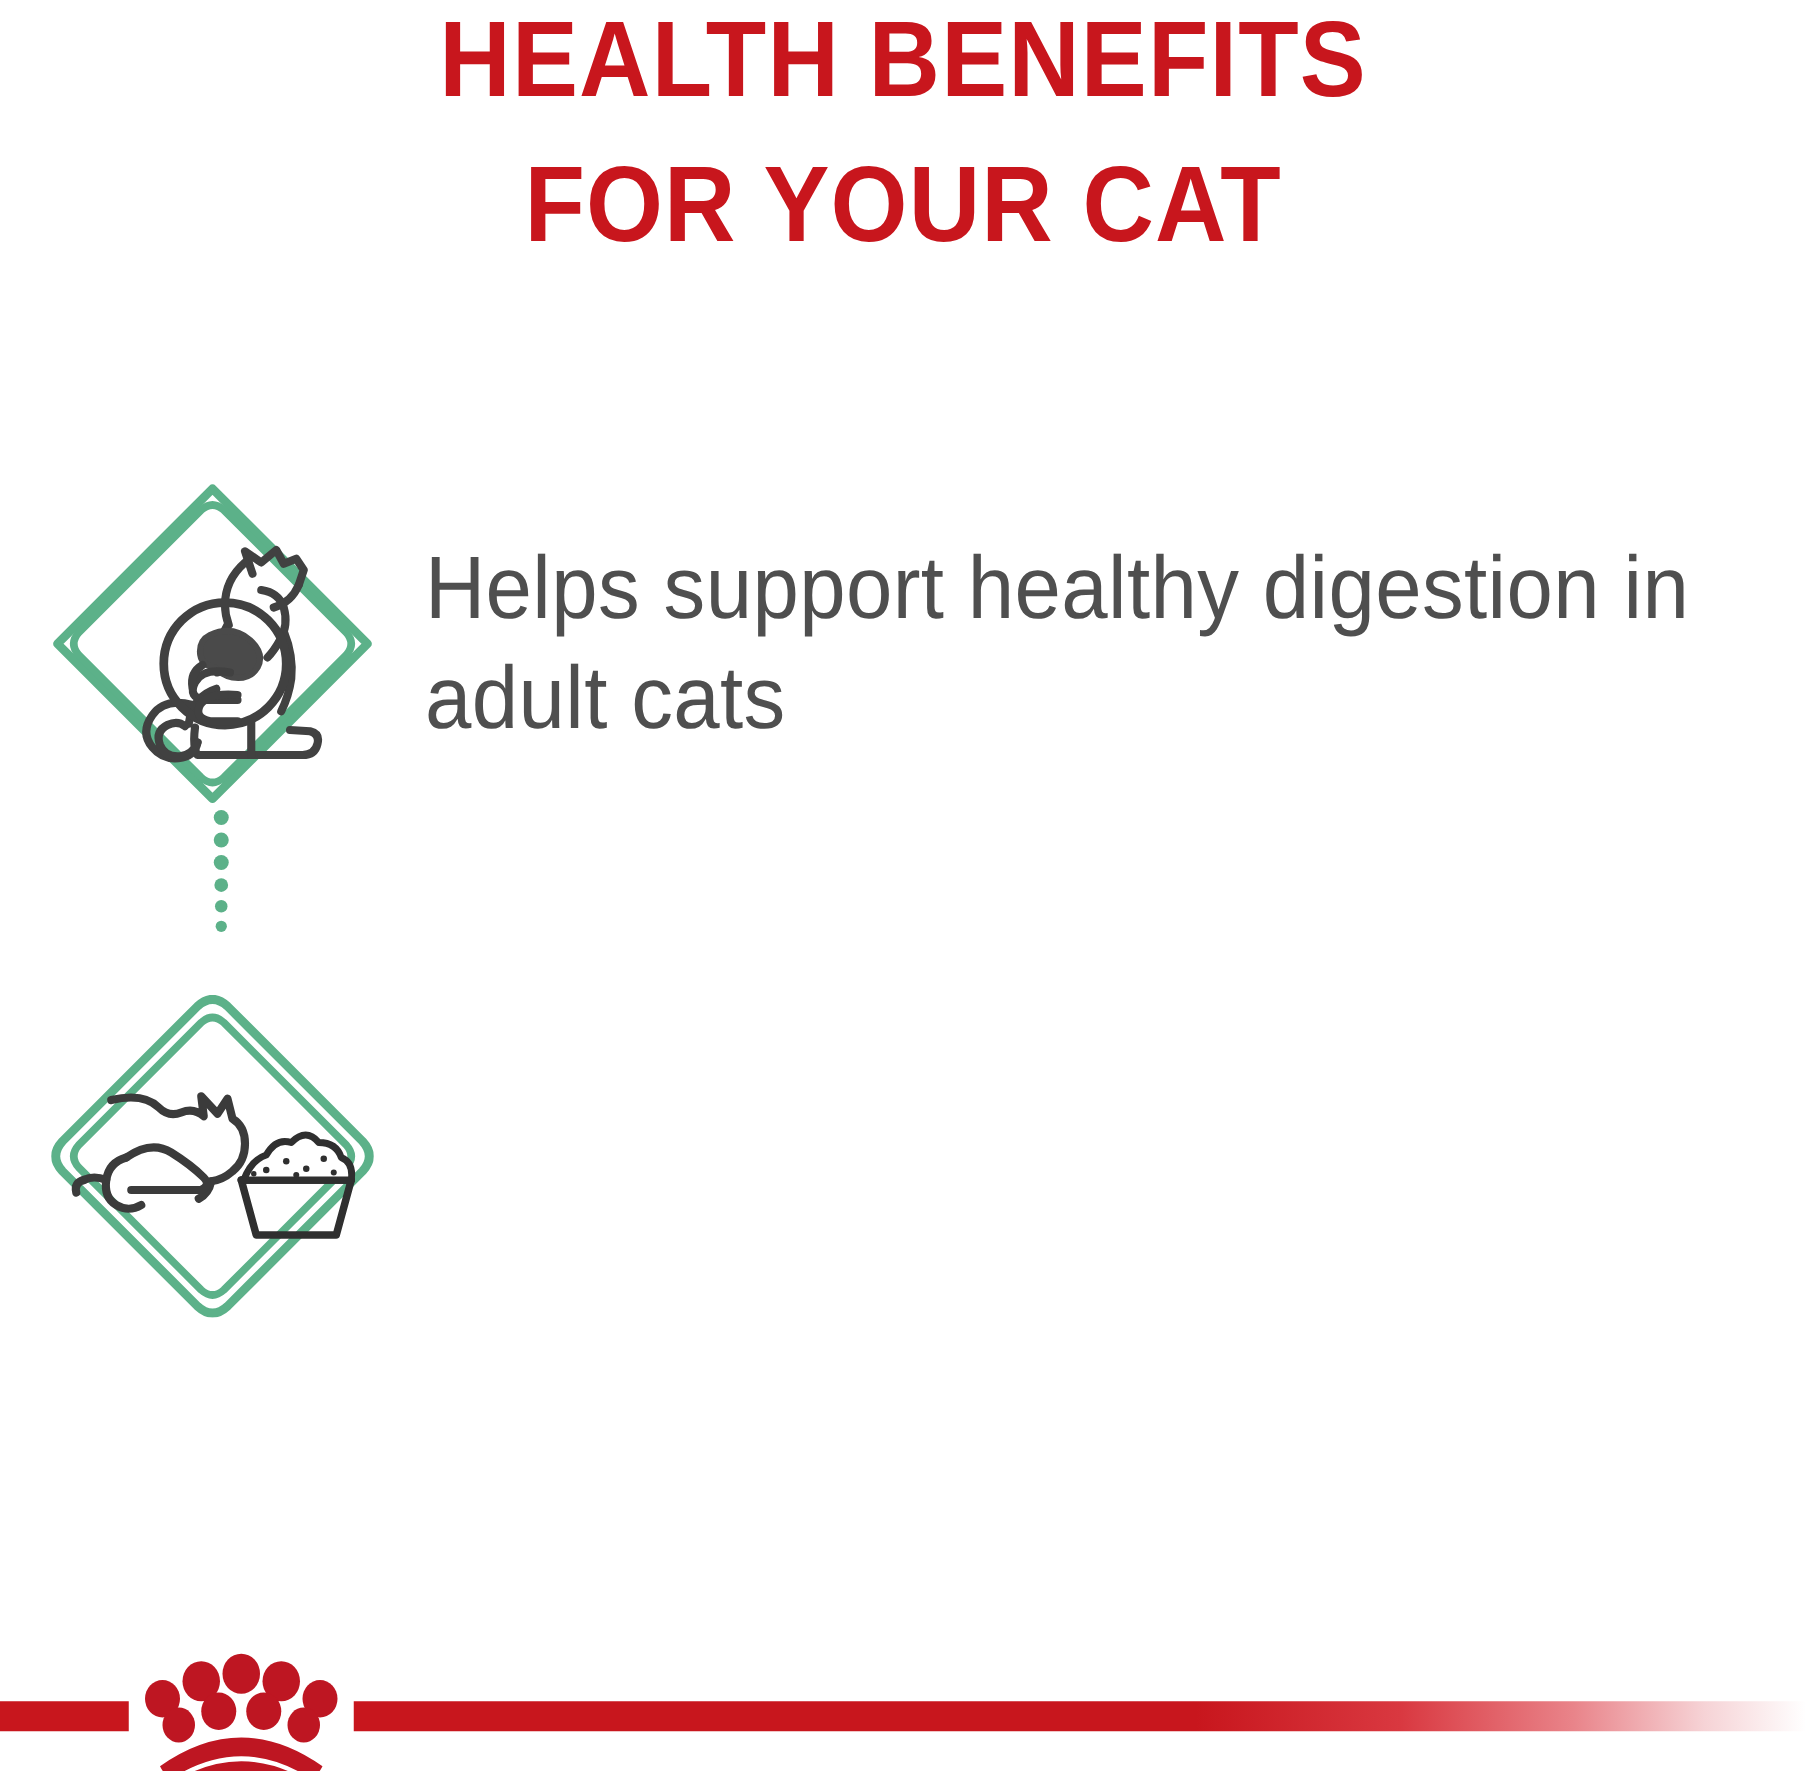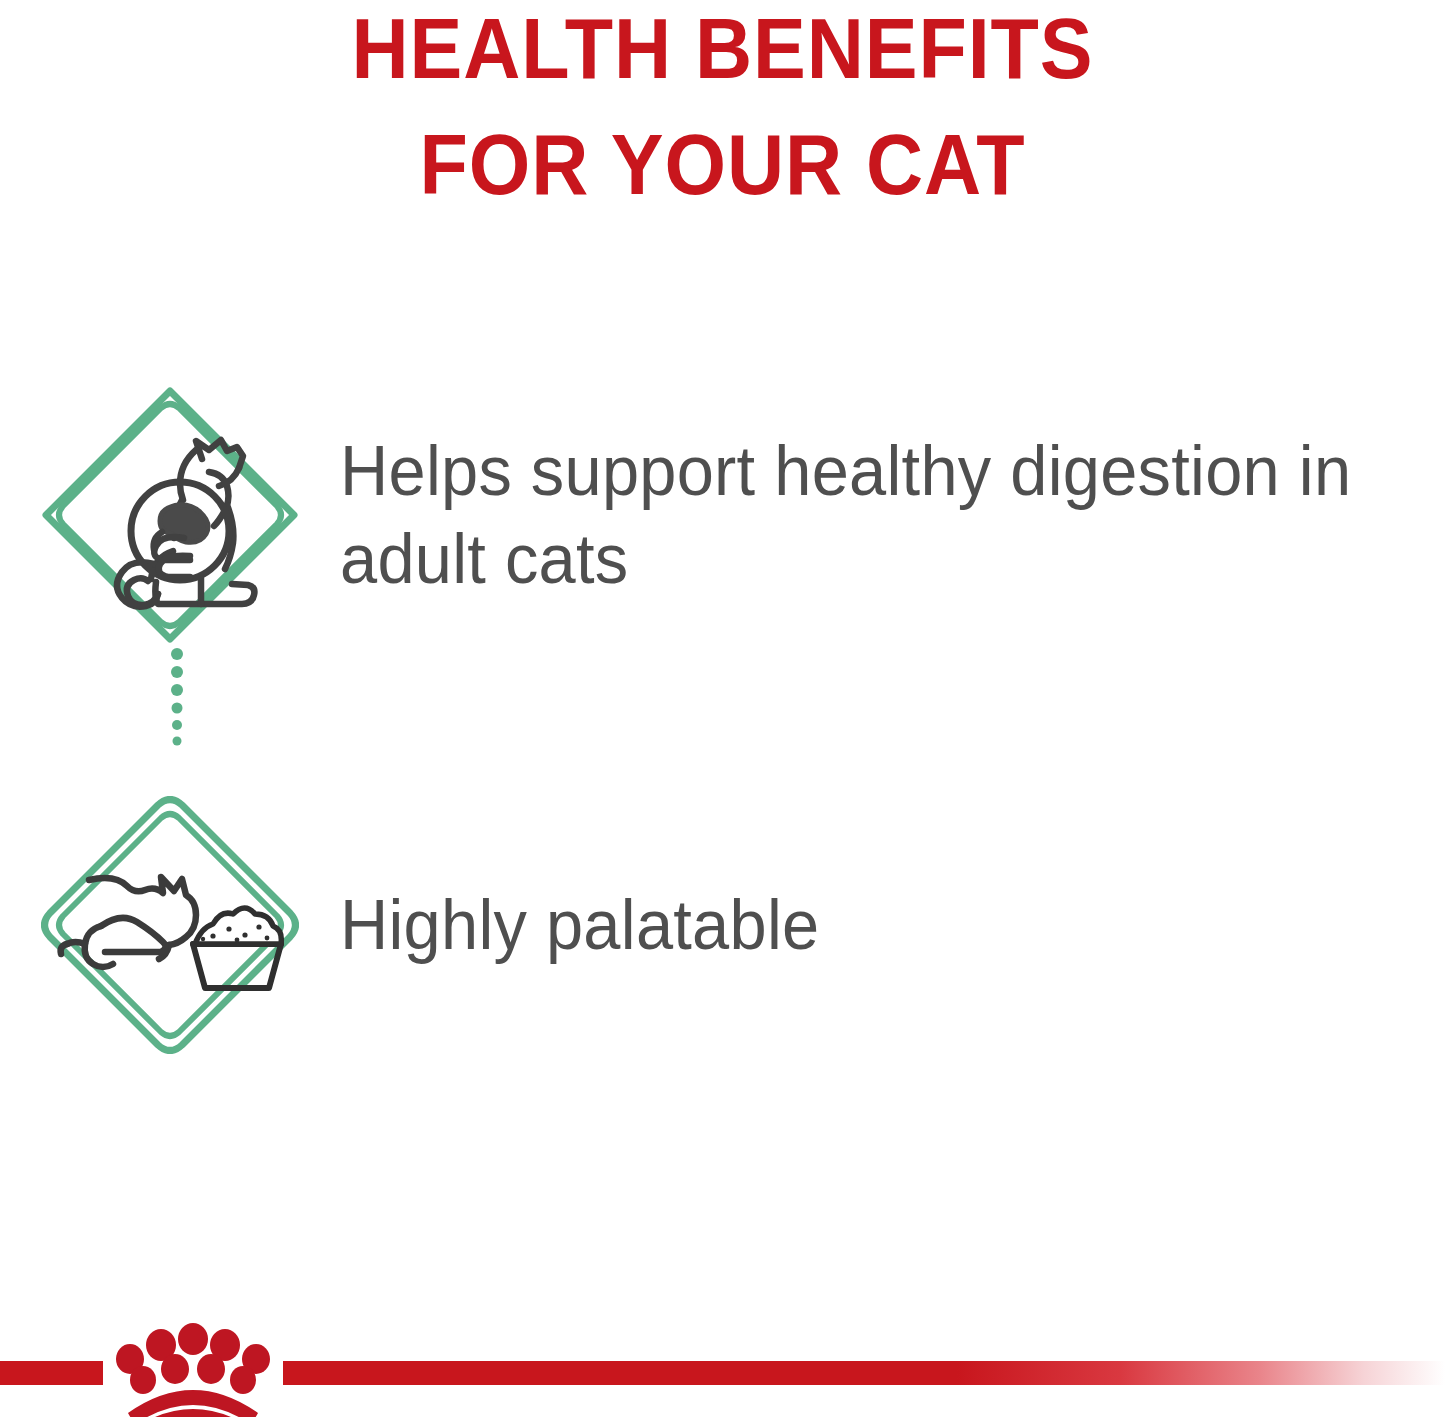--- a/index.html
+++ b/index.html
@@ -189,23 +189,20 @@
           <circle cx="188" cy="133" r="2.6" fill="#2F2F2F" stroke="none"></circle>
           <circle cx="204" cy="139" r="2.6" fill="#2F2F2F" stroke="none"></circle>
           <circle cx="218" cy="131" r="2.6" fill="#2F2F2F" stroke="none"></circle>
           <circle cx="196" cy="144" r="2.4" fill="#2F2F2F" stroke="none"></circle>
           <circle cx="226" cy="142" r="2.4" fill="#2F2F2F" stroke="none"></circle>
           <circle cx="162" cy="143" r="2.2" fill="#2F2F2F" stroke="none"></circle>
         </svg>
       </div>
     </div>
 
-    <div class="text-cell">
-      <div class="benefit-text">Highly palatable</div>
-    </div>
   </div>
 </div>
 
 <div class="footer">
   <div class="bar-left"></div>
   <div class="bar-right"></div>
 
   <svg class="crown" viewBox="0 0 186 106" aria-hidden="true">
     <g fill="#BE1622">
 

